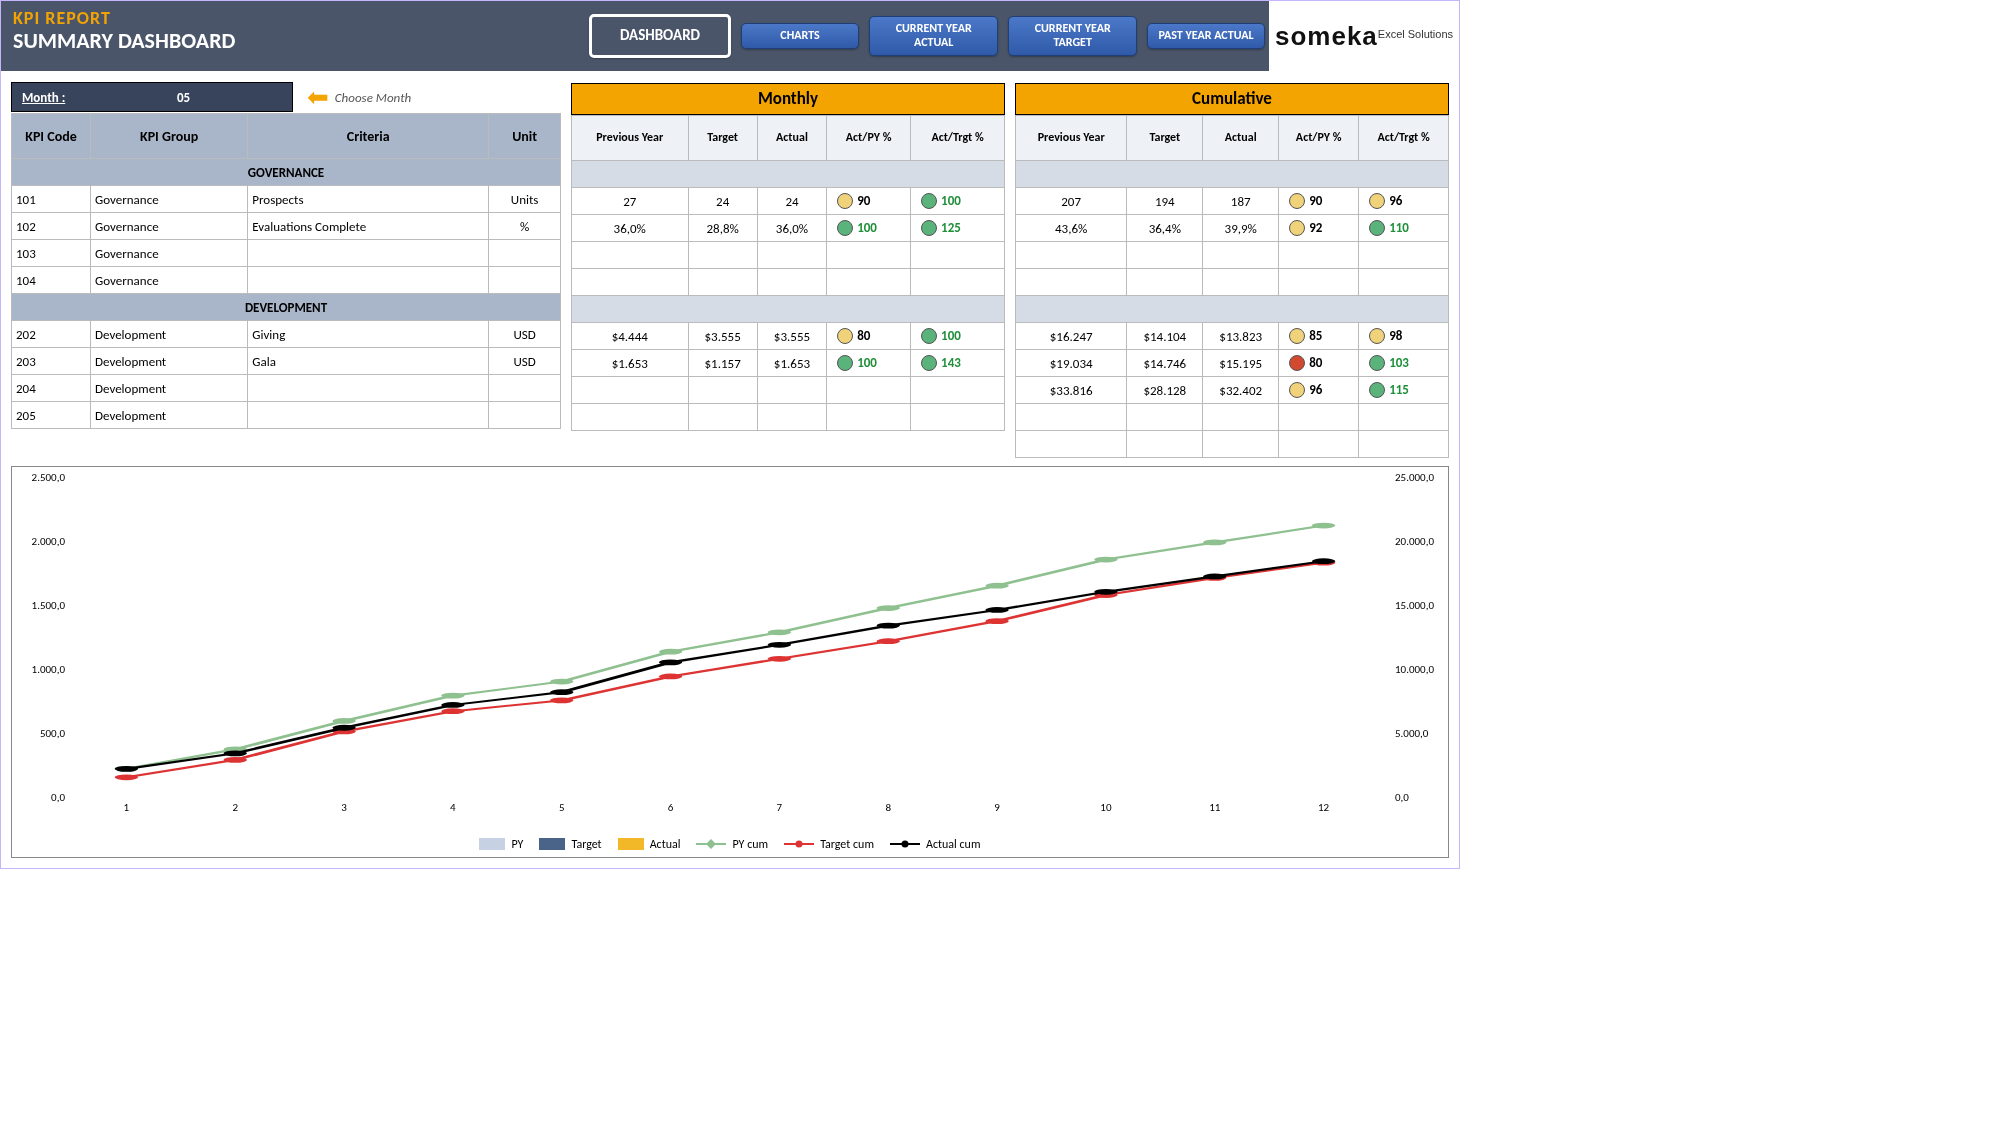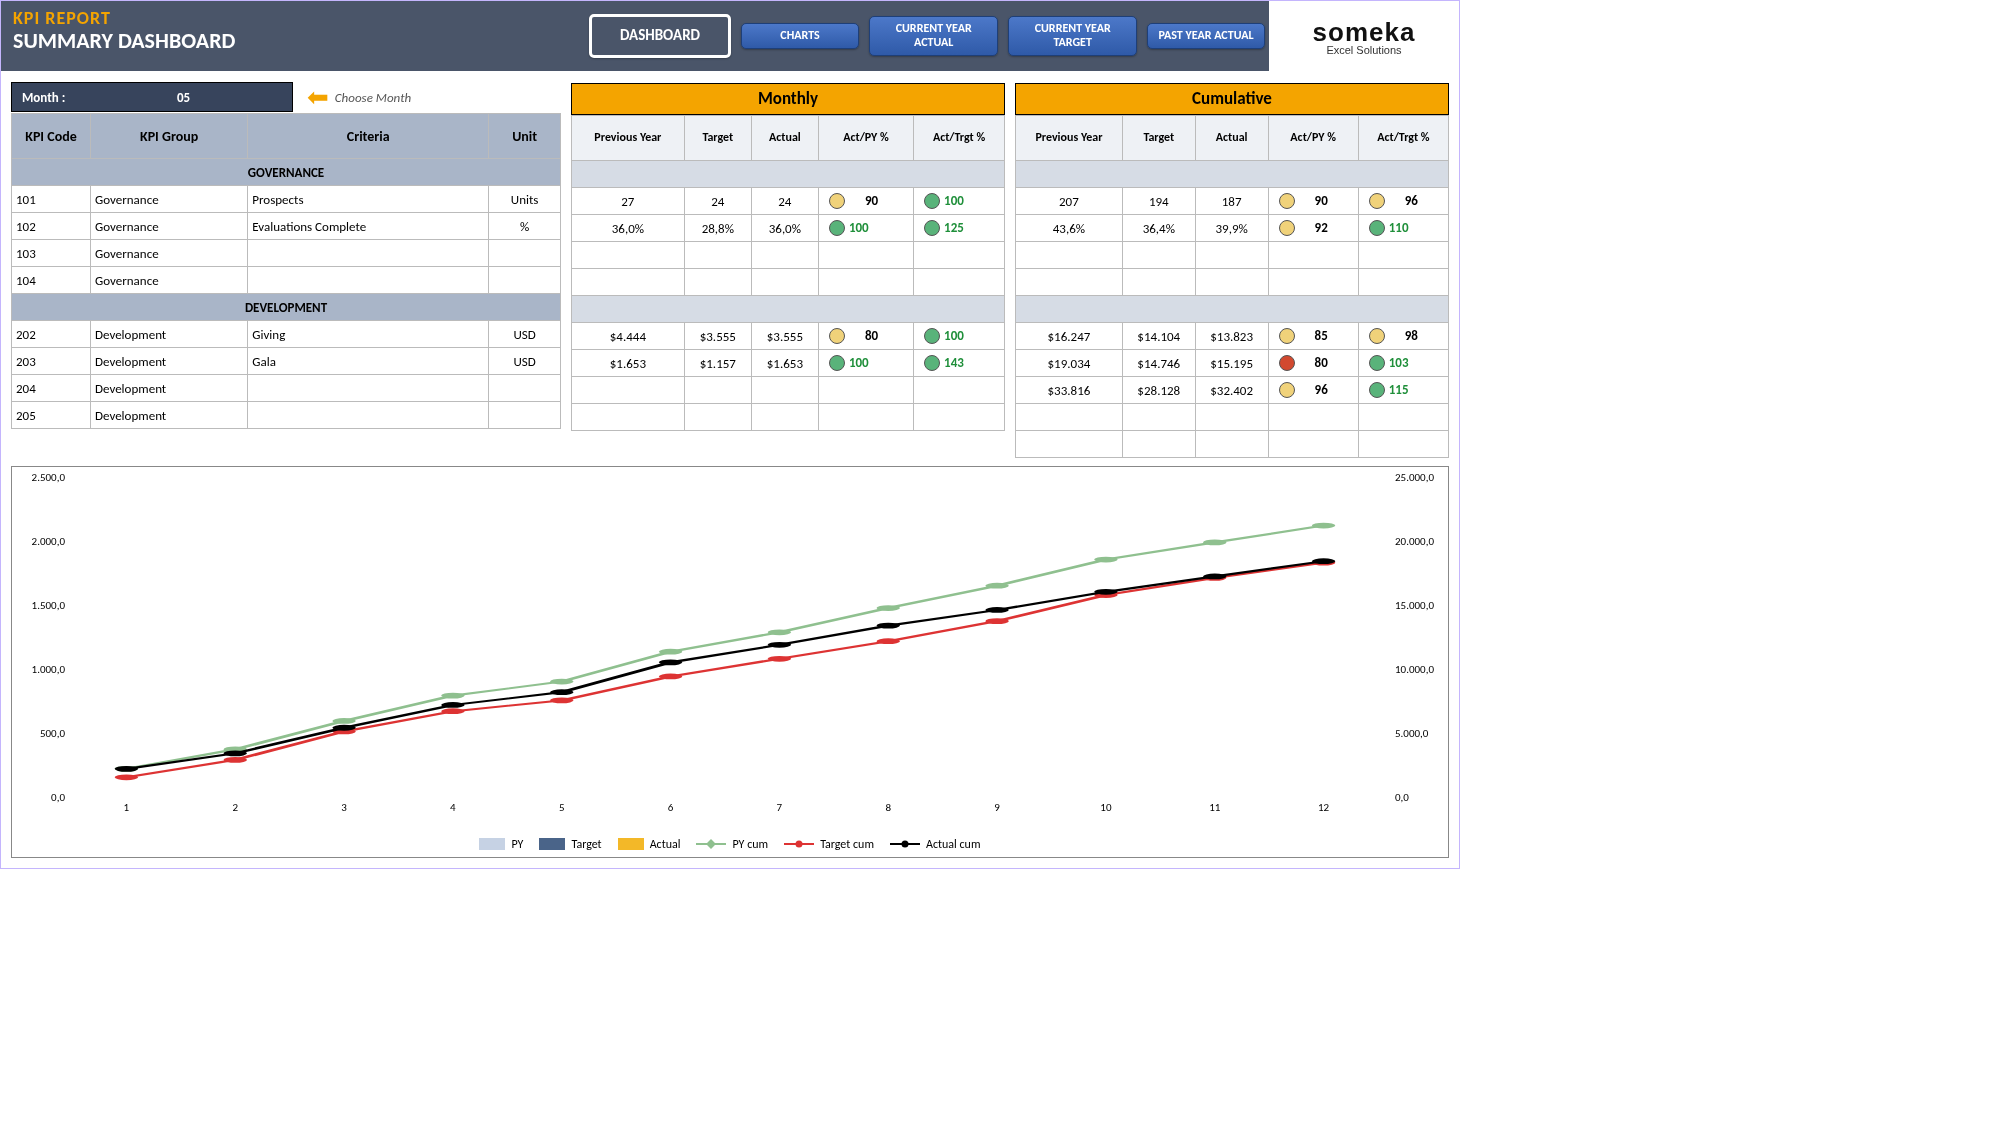--- a/index.html
+++ b/index.html
@@ -5,29 +5,29 @@
   html,body{margin:0;padding:0;font-family:Calibri,Arial,sans-serif;font-size:13px;background:#fff;color:#000;}
   .wrap{width:1458px;margin:0;border:1px solid #c4b5fd;}
   
   .hdr{background:#4a5569;display:flex;align-items:stretch;height:70px;}
   .hdr-left{flex:0 0 560px;padding:6px 12px;color:#fff;}
   .hdr-title1{color:#f4a400;font-weight:bold;font-size:18px;letter-spacing:1px;}
   .hdr-title2{color:#fff;font-weight:bold;font-size:22px;margin-top:-2px;}
   .hdr-nav{flex:1;display:flex;align-items:center;gap:10px;padding:6px 4px;}
   .nav-btn{background:linear-gradient(#4c78c9,#2f5aa8);color:#fff;border:1px solid #1e3f78;border-radius:5px;padding:5px 8px;min-width:100px;text-align:center;font-size:12px;font-weight:bold;cursor:pointer;box-shadow:0 1px 2px rgba(0,0,0,.3);line-height:1.15;}
   .nav-btn.active{background:#4a5569;border:3px solid #fff;padding:10px 18px;font-size:15px;}
-  .hdr-logo{flex:0 0 190px;background:#fff;display:flex;flex-direction:column;align-items:center;justify-content:center;font-family:Arial,sans-serif;}
+  .hdr-logo{flex:0 0 190px;background:#fff;display:flex;flex-direction:row;align-items:center;justify-content:center;font-family:Arial,sans-serif;}
   .logo-main{font-size:26px;font-weight:bold;letter-spacing:1px;color:#111;}
   .logo-sub{font-size:11px;color:#333;margin-top:-4px;}
 
   
   .row2{display:flex;align-items:flex-start;margin-top:10px;}
   .row2-left{flex:0 0 570px;display:flex;align-items:center;padding-left:10px;}
   .month-box{background:#37445c;color:#fff;border:1px solid #000;width:280px;display:flex;align-items:center;height:28px;}
-  .month-lbl{font-weight:bold;padding:0 10px;}
+  .month-lbl{font-weight:bold;padding:0 10px;text-decoration:underline;}
   .month-val{flex:1;text-align:center;font-weight:bold;}
   .arrow-l{color:#f4a400;font-size:26px;margin:0 6px 0 14px;}
   .choose{font-style:italic;color:#555;}
 
   
   .grid{display:flex;gap:10px;padding:0 10px;margin-top:-30px;}
   .col-kpi{flex:0 0 550px;}
   .col-mon,.col-cum{flex:1;}
   .sect-title{background:#f4a400;border:1px solid #000;text-align:center;font-weight:bold;font-size:17px;height:30px;line-height:30px;}
   table{border-collapse:collapse;width:100%;}
@@ -40,21 +40,21 @@
   .group-row td{background:#a9b5c8;text-align:center;font-weight:bold;}
   
   .tbl-d th{font-size:12px;text-align:center;line-height:1.1;height:40px;}
   .tbl-d td{text-align:center;}
   .group-sp td{background:#d6dce5;}
   .ind{display:inline-block;width:14px;height:14px;border-radius:50%;border:1px solid #555;vertical-align:middle;margin-right:4px;}
   .ind.g{background:#59b37a;}
   .ind.y{background:#f0d27a;}
   .ind.r{background:#d2492f;}
   .pct-g{color:#1f8f3a;font-weight:bold;}
-  .pct-b{color:#000;font-weight:bold;margin-left:16px;}
+  .pct-b{color:#000;font-weight:bold;}
 
   
   .chart-box{margin:8px 10px 10px 10px;border:1px solid #888;height:390px;position:relative;font-size:11px;}
   .plot{position:absolute;left:60px;right:70px;top:10px;bottom:60px;}
   .y1,.y2{position:absolute;top:10px;bottom:60px;width:55px;}
   .y1{left:2px;} .y2{right:2px;text-align:right;}
   .ylabel{position:absolute;right:4px;transform:translateY(50%);}
   .y2 .ylabel{right:auto;left:4px;}
   .bars{position:absolute;inset:0;}
   .grp{position:absolute;bottom:0;width:7.4%;}

